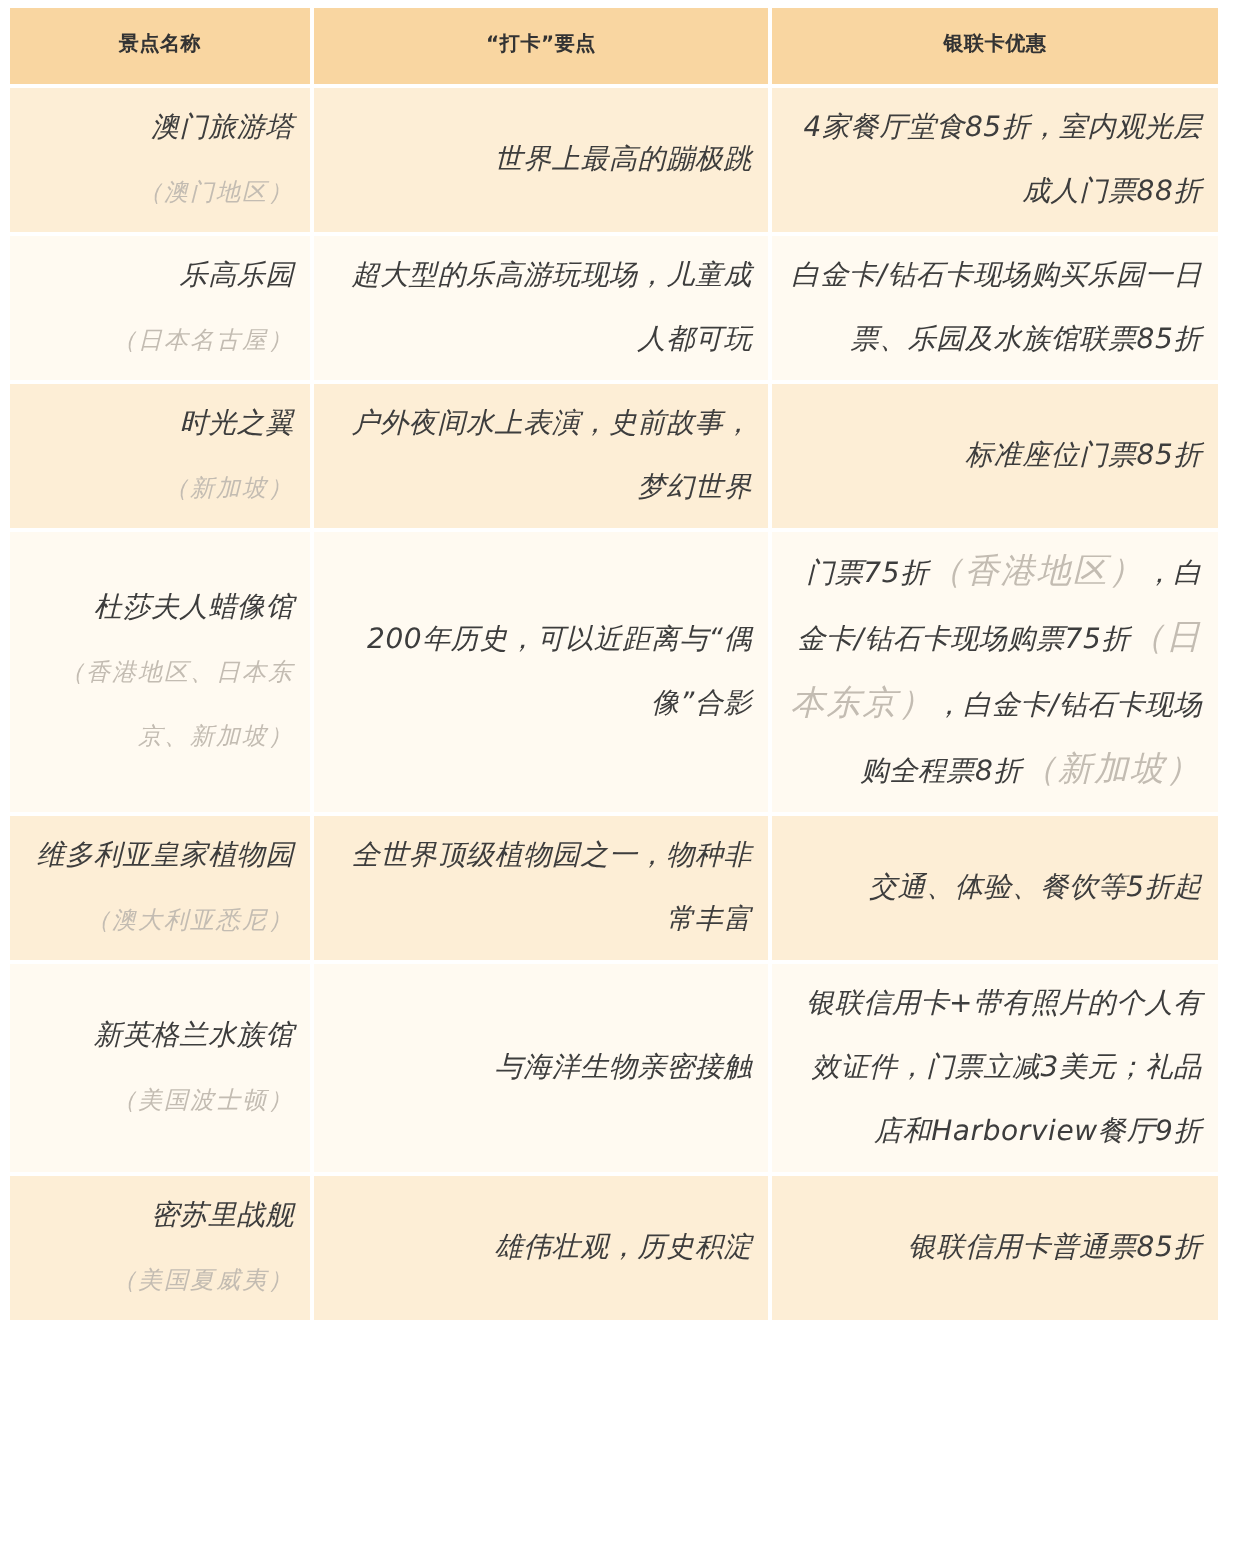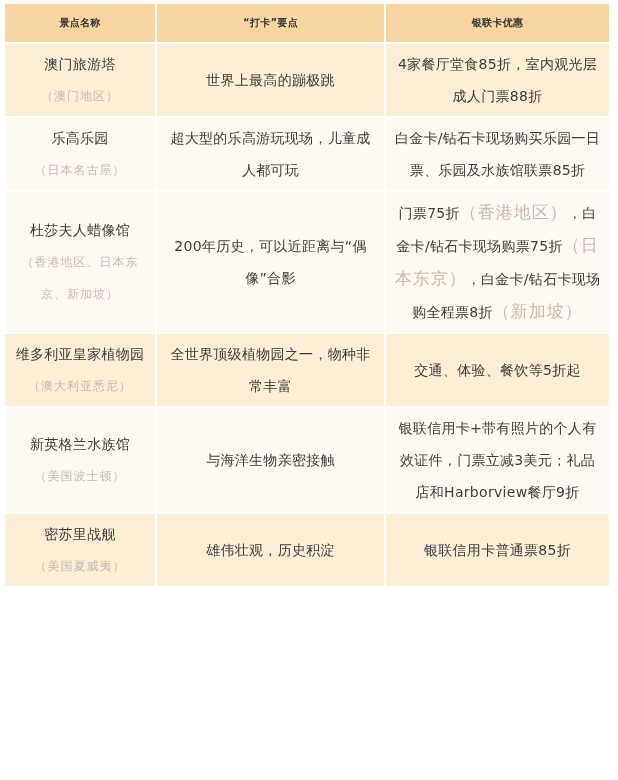--- a/index.html
+++ b/index.html
@@ -41,21 +41,22 @@
     background:var(--header-bg);
     color:var(--header-text);
     font-weight:bold;
     font-size:10px;
     text-align:center;
     height:40px;
     padding:2px 4px;
   }
   td{
     padding:4px 8px;
-    text-align:center;
+    text-align:right;
+    font-style:italic;
   }
   tr.odd td{background:var(--row-odd-bg);}
   tr.even td{background:var(--row-even-bg);}
   .attraction-name{color:var(--text);}
   .attraction-location{
     color:var(--muted);
     font-size:12px;
     letter-spacing:1px;
   }
   .muted-seg{
@@ -91,20 +92,28 @@
           <td><span>4家餐厅堂食85折，室内观光层成人门票88折</span></td>
         </tr>
         <tr class="even">
           <td>
             <div class="attraction-name">乐高乐园</div>
             <div class="attraction-location">（日本名古屋）</div>
           </td>
           <td>超大型的乐高游玩现场，儿童成人都可玩</td>
           <td><span>白金卡/钻石卡现场购买乐园一日票、乐园及水族馆联票85折</span></td>
         </tr>
+        <tr class="odd">
+          <td>
+            <div class="attraction-name">时光之翼</div>
+            <div class="attraction-location">（新加坡）</div>
+          </td>
+          <td>户外夜间水上表演，史前故事，梦幻世界</td>
+          <td><span>标准座位门票85折</span></td>
+        </tr>
         <tr class="even">
           <td>
             <div class="attraction-name">杜莎夫人蜡像馆</div>
             <div class="attraction-location">（香港地区、日本东京、新加坡）</div>
           </td>
           <td>200年历史，可以近距离与“偶像”合影</td>
           <td><span>门票75折</span><span class="muted-seg">（香港地区）</span><span>，白金卡/钻石卡现场购票75折</span><span class="muted-seg">（日本东京）</span><span>，白金卡/钻石卡现场购全程票8折</span><span class="muted-seg">（新加坡）</span></td>
         </tr>
         <tr class="odd">
           <td>

